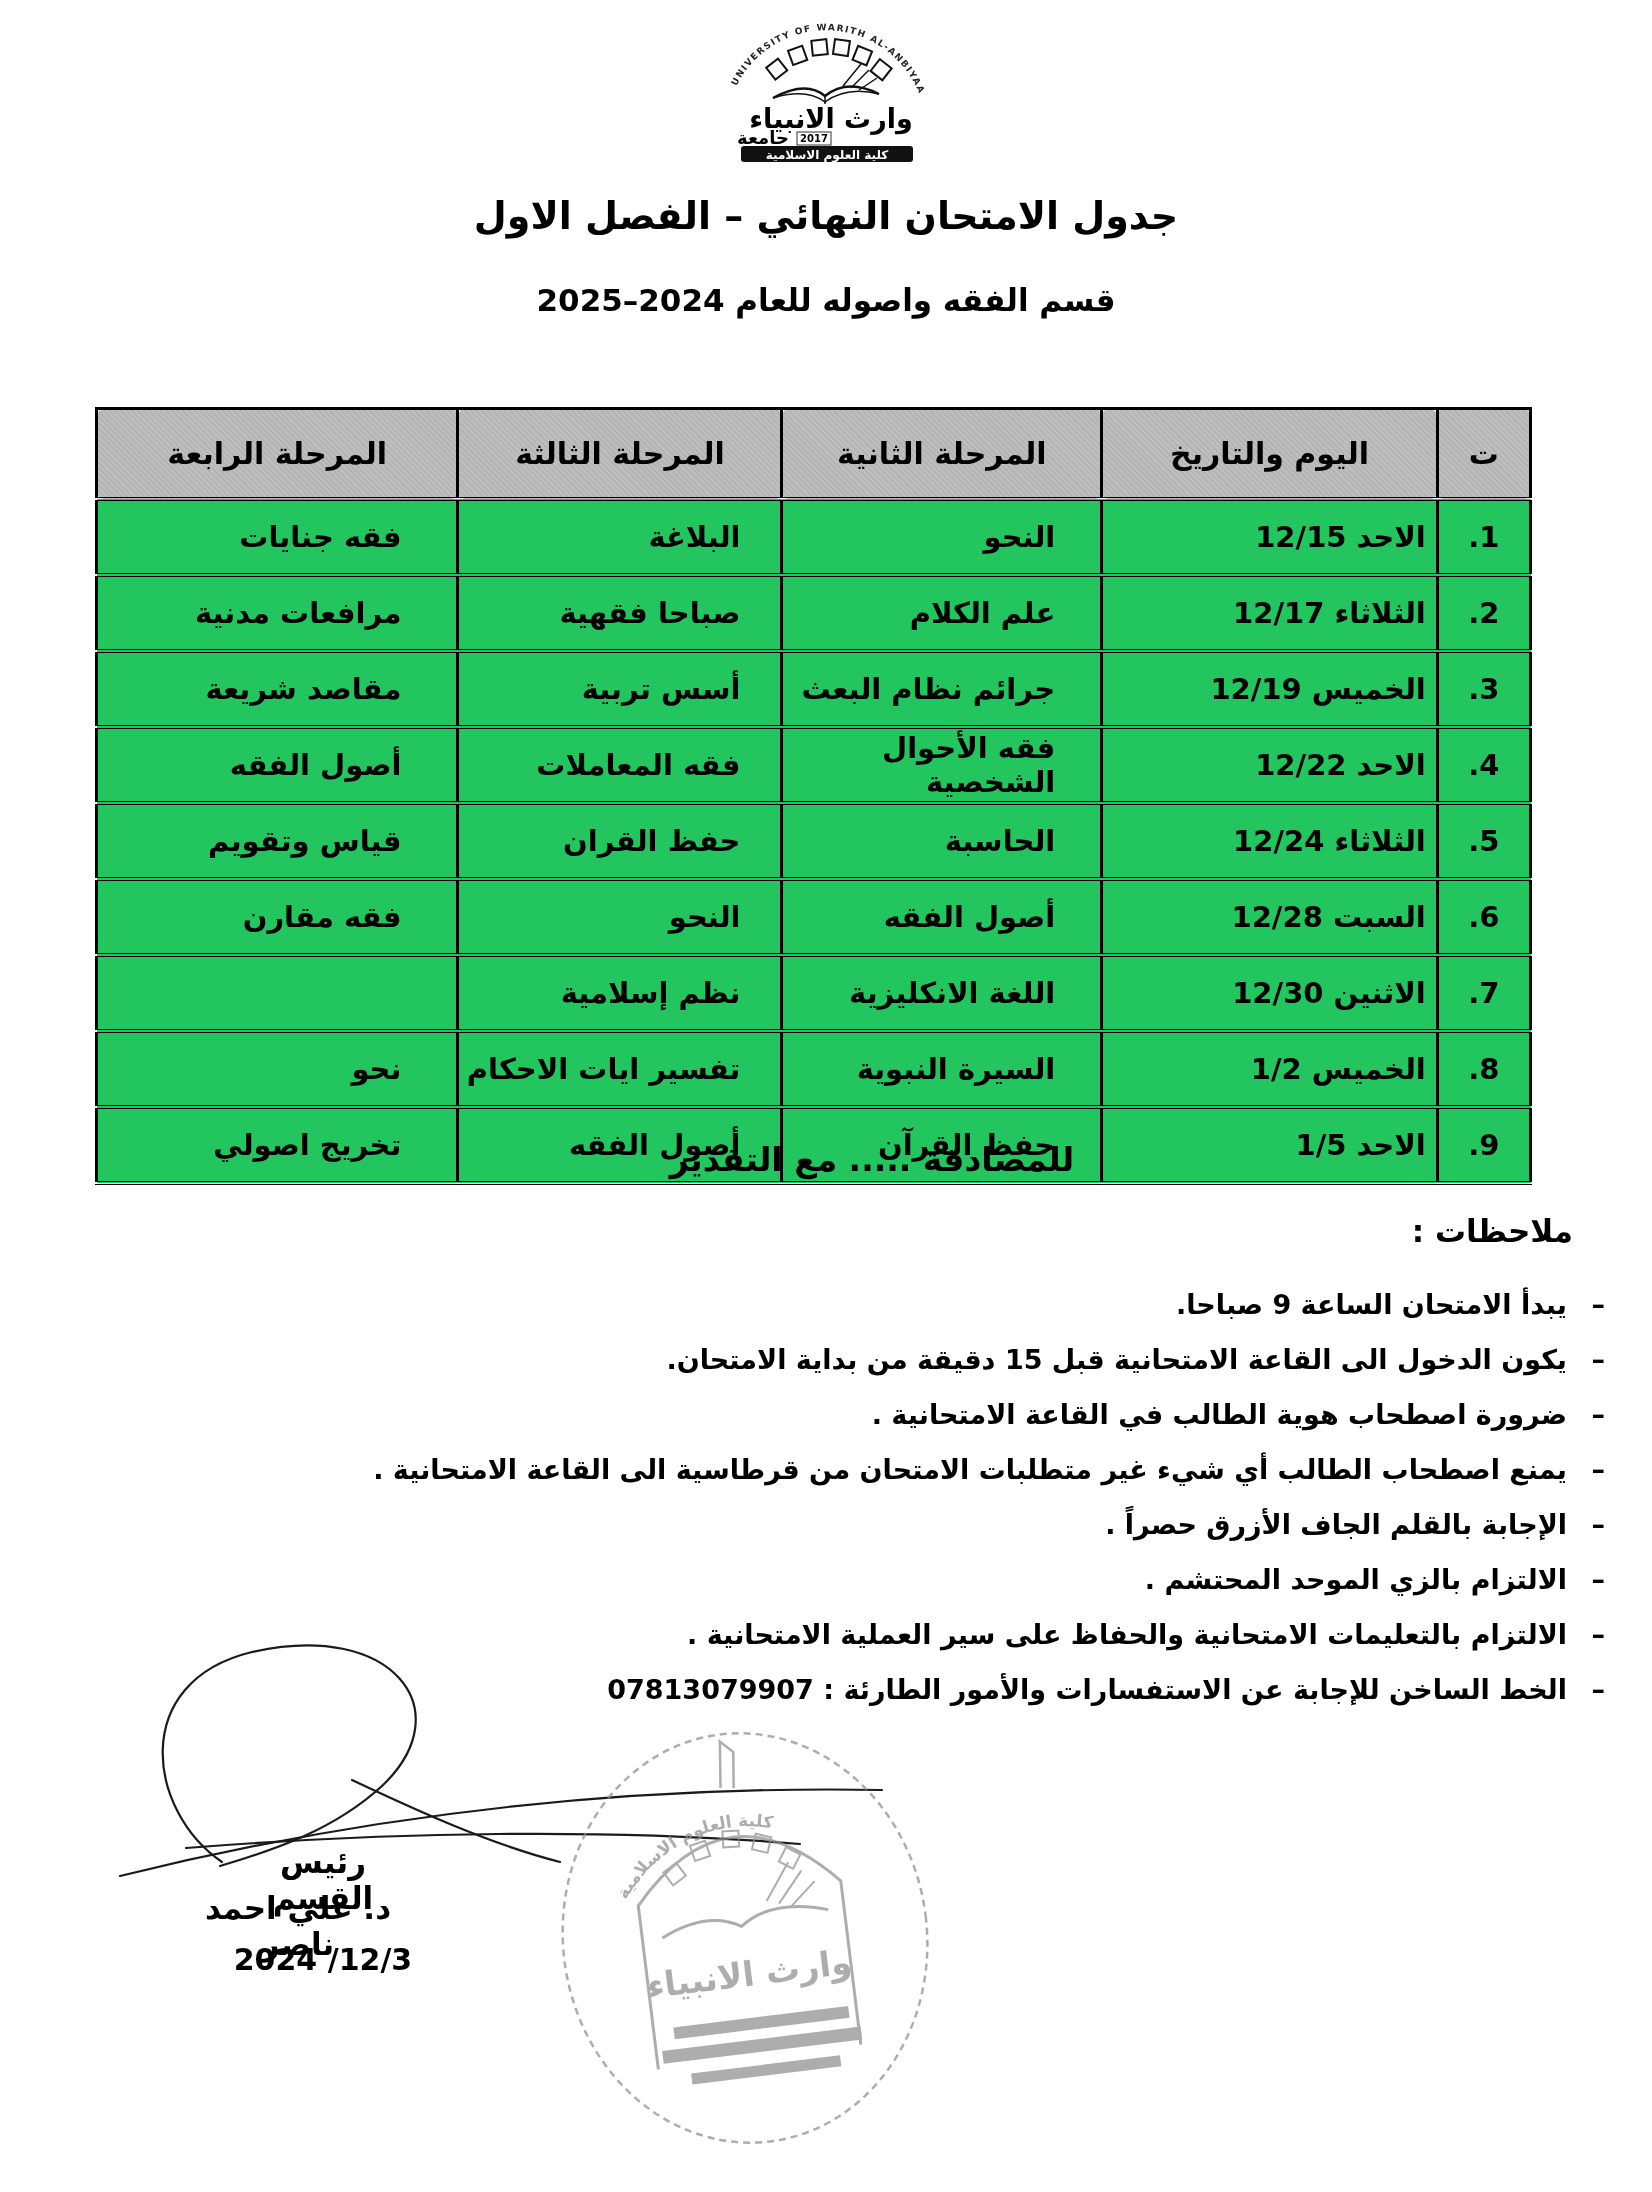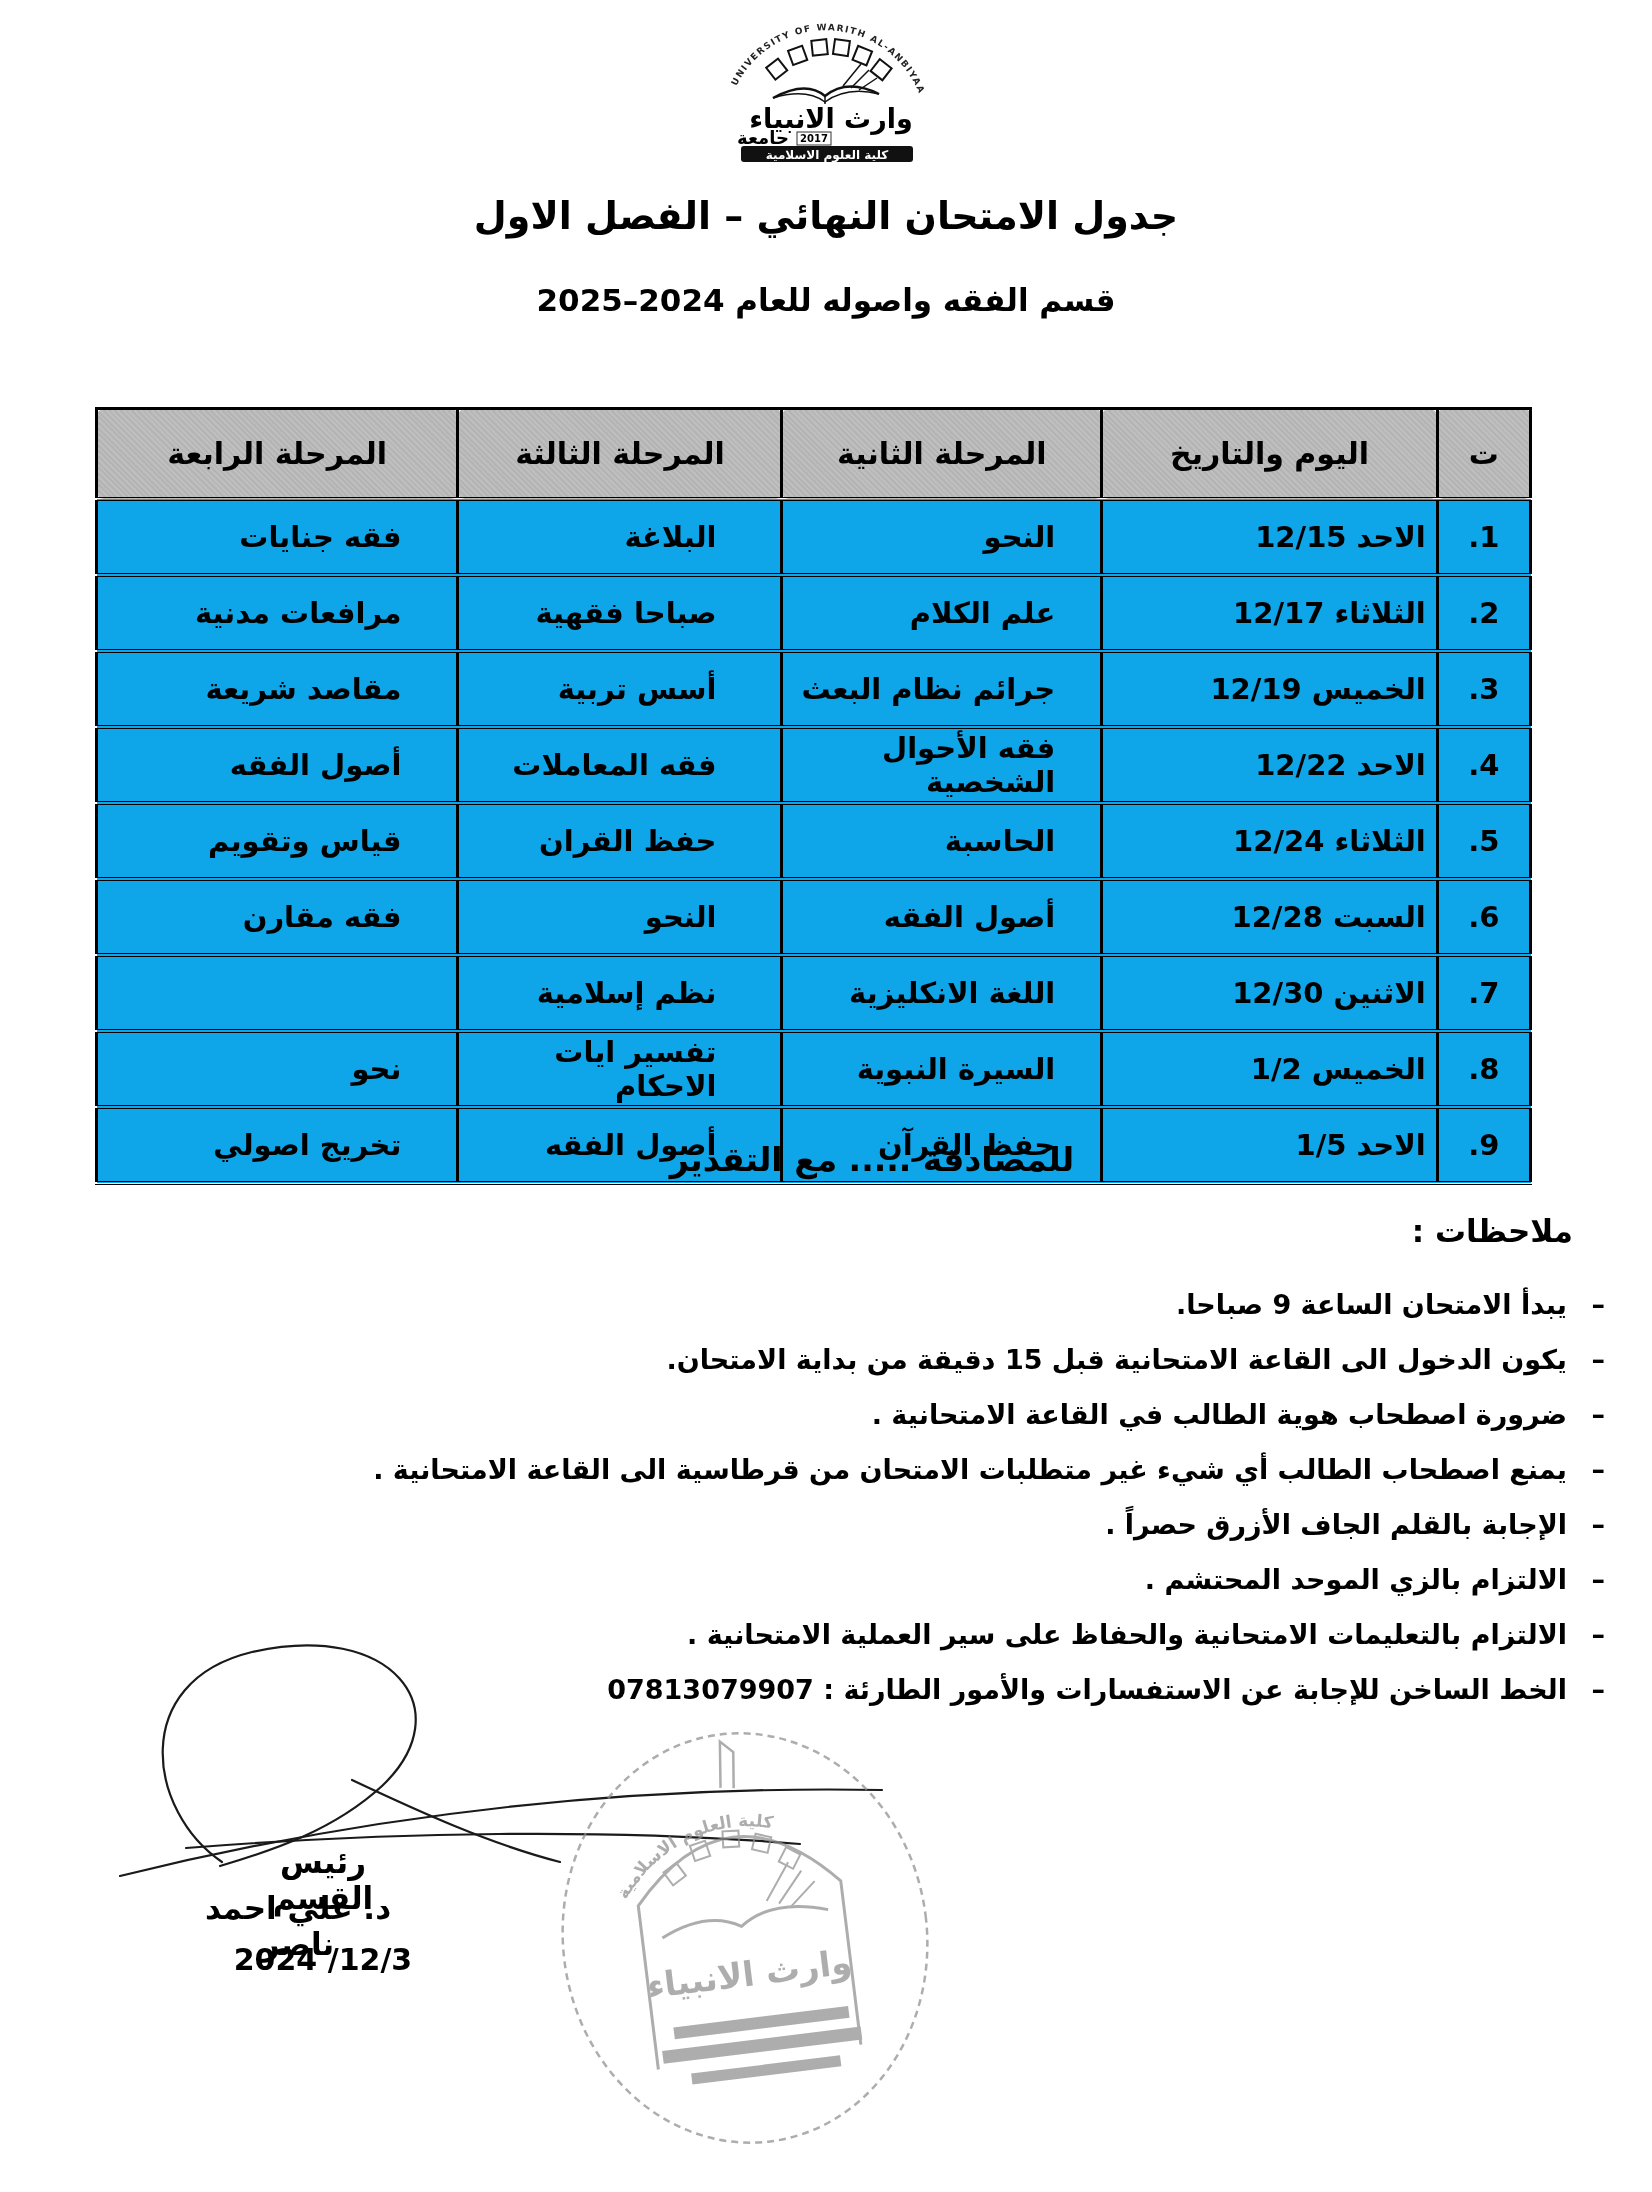--- a/index.html
+++ b/index.html
@@ -34,25 +34,25 @@
     table-layout:fixed;
   }
   table.sched,table.sched td,table.sched th{border:3px solid #000;}
   table.sched tr{border-bottom:4px double #000;}
   table.sched th{
     height:85px;background:#bdbdbd;
     font-size:30px;font-weight:bold;text-align:center;
     background-image:repeating-linear-gradient(45deg, rgba(0,0,0,0.06) 0 2px, rgba(255,255,255,0.05) 2px 4px);
     border-radius:7px;
   }
-  table.sched td{height:70px;font-size:29px;font-weight:bold;background:#0ea5e9;}
+  table.sched td{height:70px;font-size:29px;font-weight:bold;background:#22c55e;}
   td.col-no{text-align:center;}
   td.col-day{text-align:right;padding-right:10px;}
   td.col-s2{text-align:right;padding-right:45px;}
-  td.col-s3{text-align:right;padding-right:64px;}
+  td.col-s3{text-align:right;padding-right:40px;}
   td.col-s4{text-align:right;padding-right:55px;}
   
   .approval{
     position:absolute;top:1140px;left:0;width:100%;
     text-align:center;font-size:33px;font-weight:bold;direction:rtl;padding-left:46px;
   }
   
   .notes-heading{
     position:absolute;top:1213px;right:79px;
     font-size:31px;font-weight:bold;direction:rtl;

